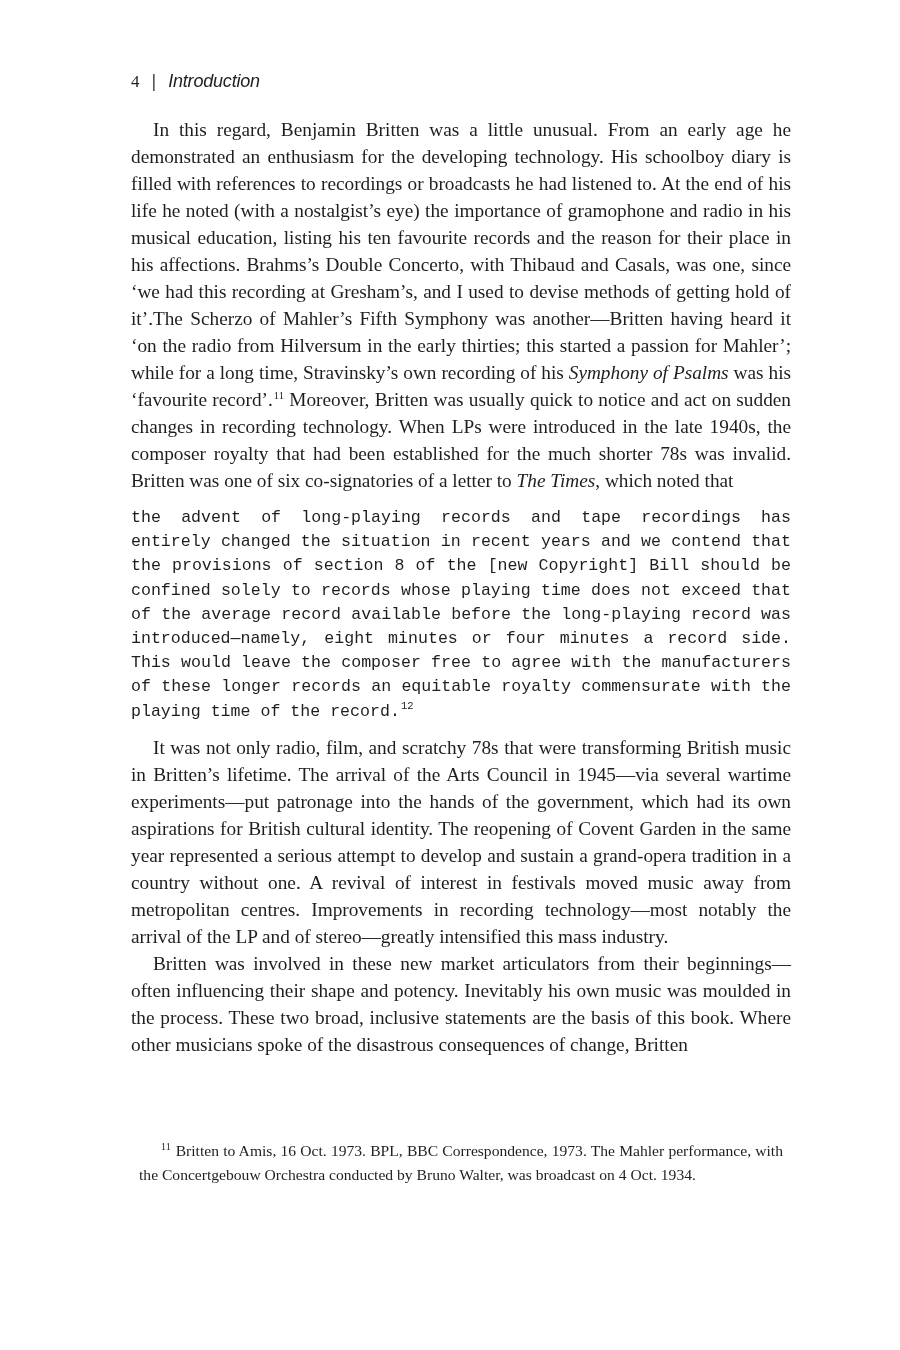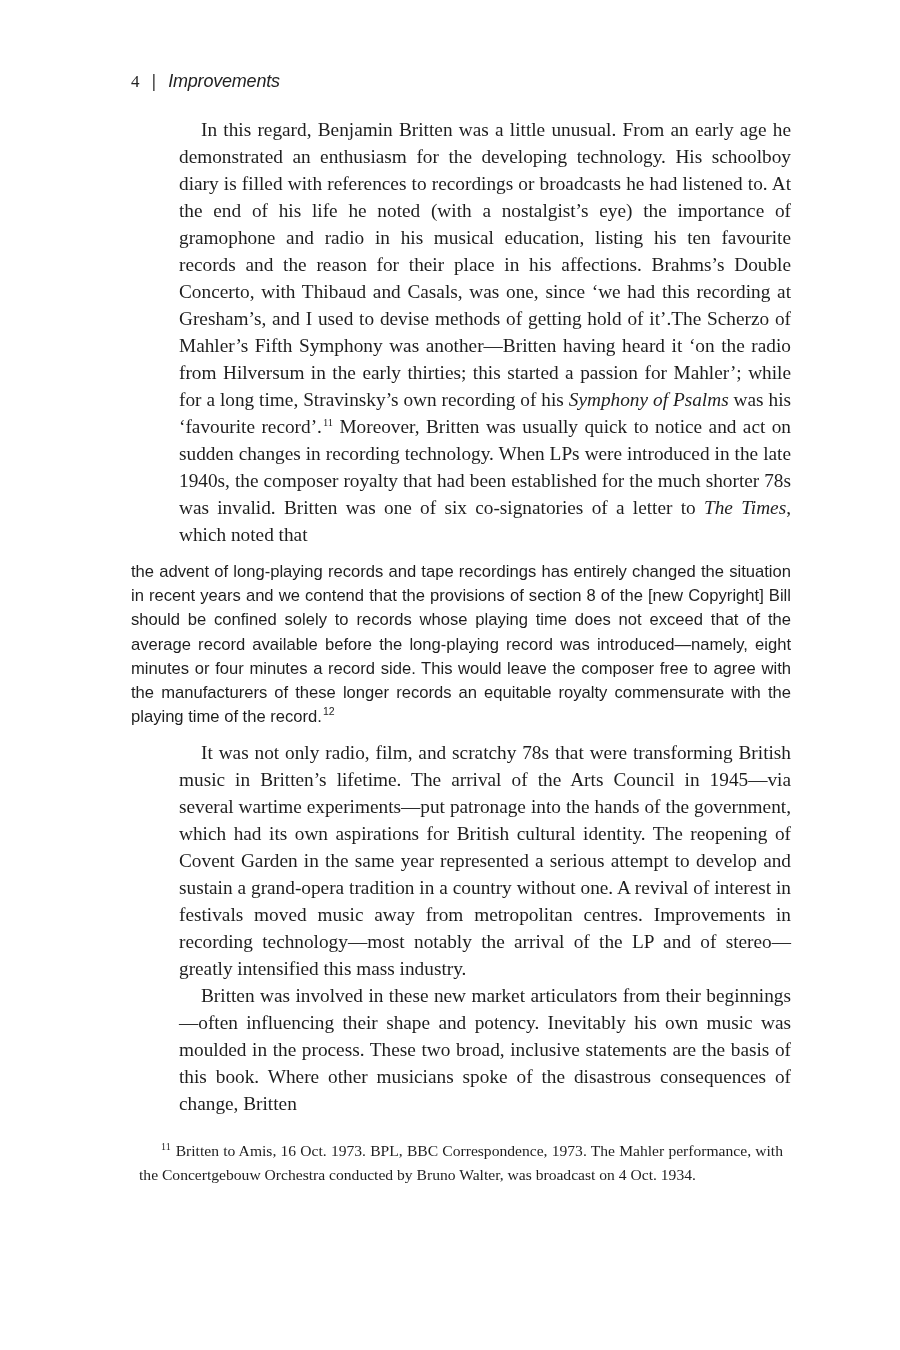--- a/index.html
+++ b/index.html
@@ -4,35 +4,35 @@
 <style>
   html, body { margin: 0; padding: 0; background: #ffffff; }
   body { width: 900px; height: 1350px; position: relative; overflow: hidden; color: #1e1e1e; }
   .page { position: absolute; left: 131px; top: 66px; width: 660px; }
   .running-head { font-family: "Liberation Sans", sans-serif; font-size: 18px; height: 30px; line-height: 30px; color: #222; }
   .running-head .folio { font-family: "Liberation Serif", serif; font-size: 17px; }
   .running-head .sep { display: inline-block; margin: 0 12px; color: #444; font-family: "Liberation Sans", sans-serif; font-weight: 300; }
   .running-head .title { font-style: italic; letter-spacing: -0.2px; }
   .body { margin-top: 20px; font-family: "Liberation Serif", serif; font-size: 19.3px; line-height: 27px; text-align: justify; hyphens: manual; }
   .body p { margin: 0; }
-  .body p.indent { text-indent: 22px; margin-left: 48px; }
-  .quote { font-family: Liberation Sans, sans-serif; font-size: 16.6px; line-height: 24.2px; text-align: justify; margin: 12px 0 10px 0; }
+  .body p.indent { text-indent: 22px; }
+  .quote { font-family: Liberation Mono, monospace; font-size: 16.6px; line-height: 24.2px; text-align: justify; margin: 12px 0 10px 0; }
   .quote p { margin: 0; }
   sup.fn { font-size: 10.5px; vertical-align: 7px; line-height: 0; margin-left: 1px; }
   .footnotes { position: absolute; left: 131px; top: 1131px; width: 660px; font-family: "Liberation Serif", serif; font-size: 15.6px; line-height: 23.5px; text-align: justify; }
   .footnotes p { margin: 8px; text-indent: 22px; }
   .footnotes sup { font-size: 10px; vertical-align: 6px; line-height: 0; margin-right: 5px; }
   em { font-style: italic; }
 </style>
 </head>
 <body>
 
 <div class="page">
   <div class="running-head">
-    <span class="folio">4</span><span class="sep">|</span><span class="title">Improvements</span>
+    <span class="folio">4</span><span class="sep">|</span><span class="title">Introduction</span>
   </div>
 
   <div class="body">
     <p class="indent"><span>In this regard, Benjamin Britten was a little unusual. From an early age he demonstrated an enthusiasm for the developing technology. His schoolboy diary is filled with references to recordings or broadcasts he had listened to. At the end of his life he noted (with a nostalgist’s eye) the importance of gramophone and radio in his musical education, listing his ten favourite records and the reason for their place in his affections. Brahms’s Double Concerto, with Thibaud and Casals, was one, since ‘we had this recording at Gresham’s, and I used to devise methods of getting hold of it’.The Scherzo of Mahler’s Fifth Symphony was another—Britten having heard it ‘on the radio from Hilversum in the early thir­ties; this started a passion for Mahler’; while for a long time, Stravinsky’s own recording of his </span><em>Symphony of Psalms</em><span> was his ‘favourite record’.</span><sup class="fn">11</sup><span> Moreover, Britten was usually quick to notice and act on sudden changes in recording technology. When LPs were introduced in the late 1940s, the composer royalty that had been established for the much shorter 78s was invalid. Britten was one of six co-signatories of a letter to </span><em>The Times</em><span>, which noted that</span></p>
 
     <div class="quote">
       <p><span>the advent of long-playing records and tape recordings has entirely changed the situation in recent years and we contend that the provisions of section 8 of the [new Copyright] Bill should be confined solely to records whose playing time does not exceed that of the average record available before the long-playing record was introduced—namely, eight minutes or four minutes a record side. This would leave the composer free to agree with the manufacturers of these longer records an equitable royalty commensurate with the playing time of the record.</span><sup class="fn">12</sup></p>
     </div>
 
     <p class="indent">It was not only radio, film, and scratchy 78s that were transforming British music in Britten’s lifetime. The arrival of the Arts Council in 1945—via several wartime experiments—put patronage into the hands of the government, which had its own aspirations for British cultural identity. The reopening of Covent Garden in the same year represented a serious attempt to develop and sustain a grand-opera tradition in a country without one. A revival of interest in festivals moved music away from metropolitan centres. Improvements in recording technology—most notably the arrival of the LP and of stereo—greatly intensified this mass industry.</p>

